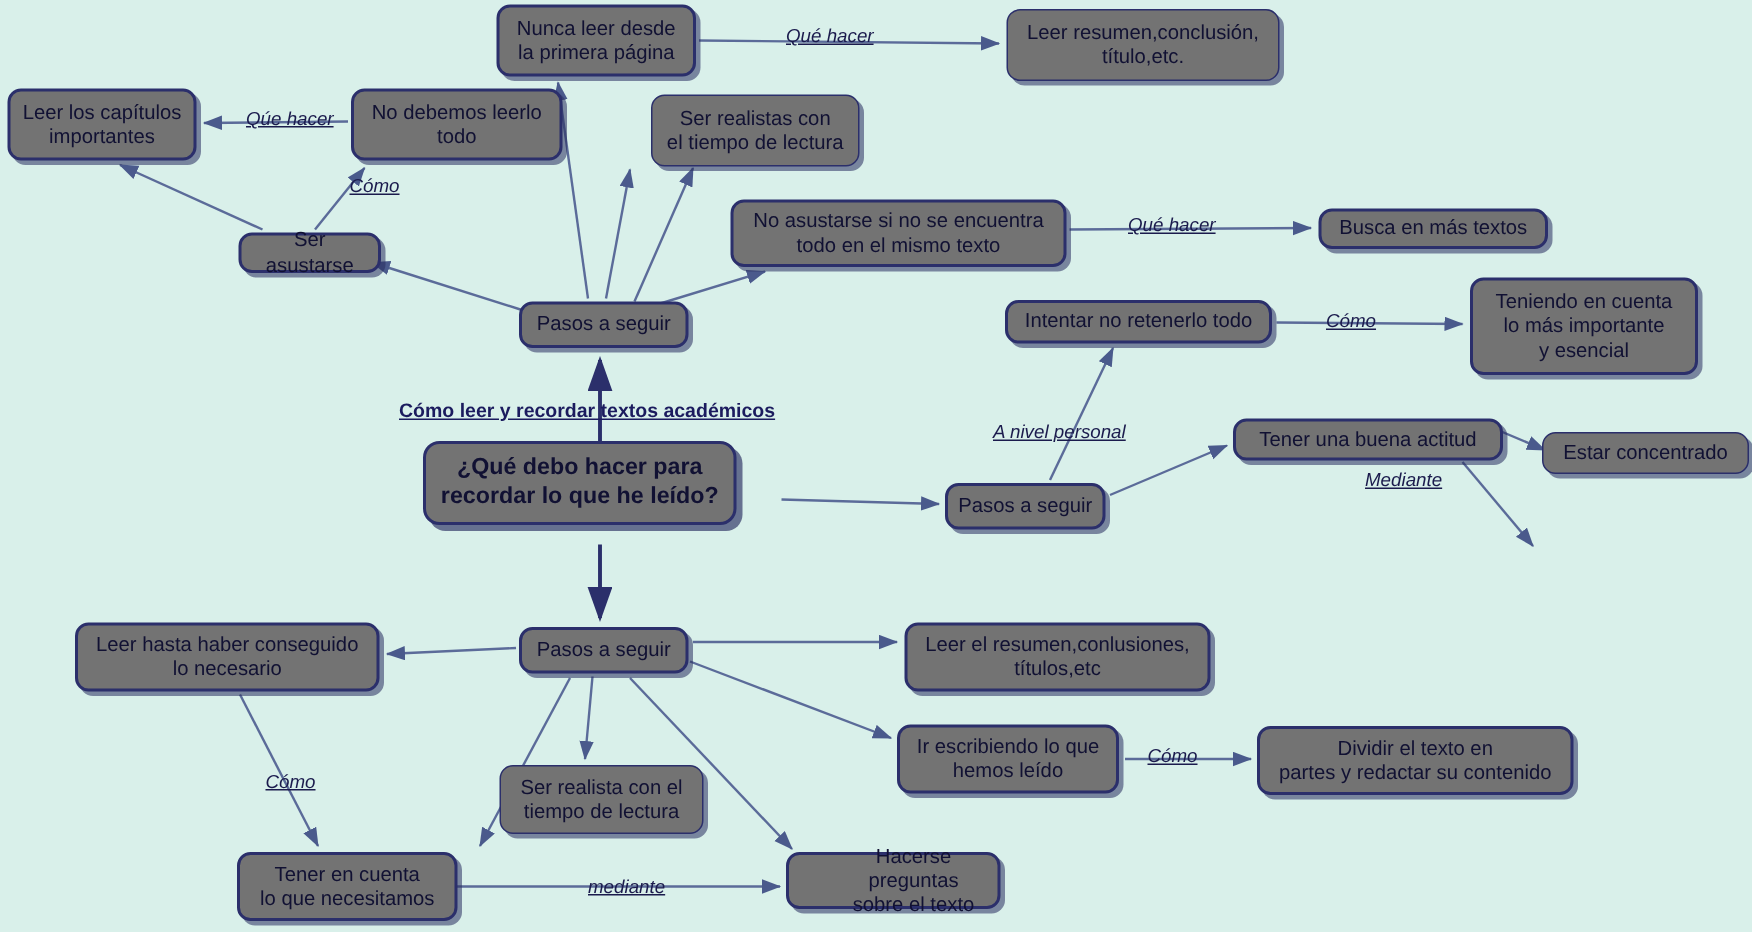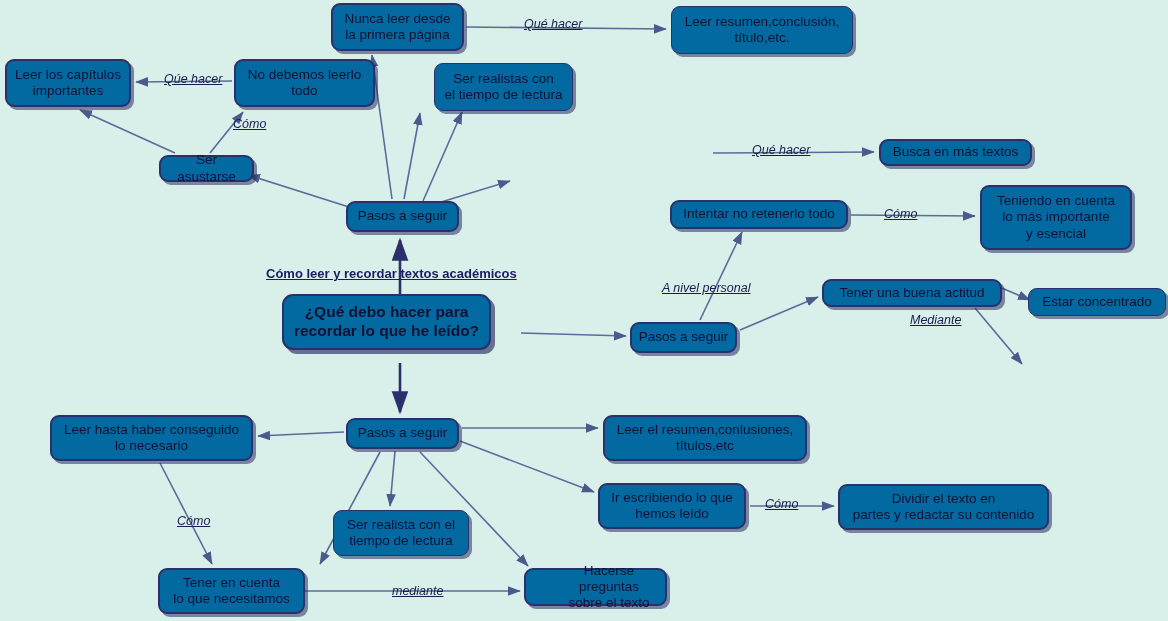--- a/index.html
+++ b/index.html
@@ -18,21 +18,21 @@
   svg.links {
     position: absolute;
     left: 0; top: 0;
     width: 1168px;
     height: 621px;
     pointer-events: none;
   }
   .node {
     position: absolute;
     box-sizing: border-box;
-    background: #0369a1;
+    background: #737373;
     border: 1.5px solid #2b2f6b;
     border-radius: 9px;
     color: #111133;
     font-size: 13.5px;
     line-height: 1.2;
     text-align: center;
     display: flex;
     align-items: center;
     justify-content: center;
     padding: 3px 6px;
@@ -134,20 +134,22 @@
   <div class="node emph" style="left:331px; top:3px; width:133px; height:48px;">Nunca leer desde
 la primera página</div>
   <div class="node" style="left:671px; top:6px; width:182px; height:48px;">Leer resumen,conclusión,
 título,etc.</div>
   <div class="node emph" style="left:5px; top:59px; width:126px; height:48px;">Leer los capítulos
 importantes</div>
   <div class="node emph" style="left:234px; top:59px; width:141px; height:48px;">No debemos leerlo
 todo</div>
   <div class="node" style="left:434px; top:63px; width:139px; height:48px;">Ser realistas con
 el tiempo de lectura</div>
+  <div class="node emph" style="left:487px; top:133px; width:224px; height:45px;">No asustarse si no se encuentra
+todo en el mismo texto</div>
   <div class="node emph" style="left:879px; top:139px; width:153px; height:27px;">Busca en más textos</div>
   <div class="node emph" style="left:159px; top:155px; width:95px; height:27px;">Ser asustarse</div>
   <div class="node emph" style="left:670px; top:200px; width:178px; height:29px;">Intentar no retenerlo todo</div>
   <div class="node emph" style="left:980px; top:185px; width:152px; height:65px;">Teniendo en cuenta
 lo más importante
 y esencial</div>
   <div class="node emph" style="left:346px; top:201px; width:113px; height:31px;">Pasos a seguir</div>
   <div class="node emph" style="left:822px; top:279px; width:180px; height:28px;">Tener una buena actitud</div>
   <div class="node" style="left:1028px; top:288px; width:138px; height:28px;">Estar concentrado</div>
   <div class="node central" style="left:282px; top:294px; width:209px; height:56px;">¿Qué debo hacer para

